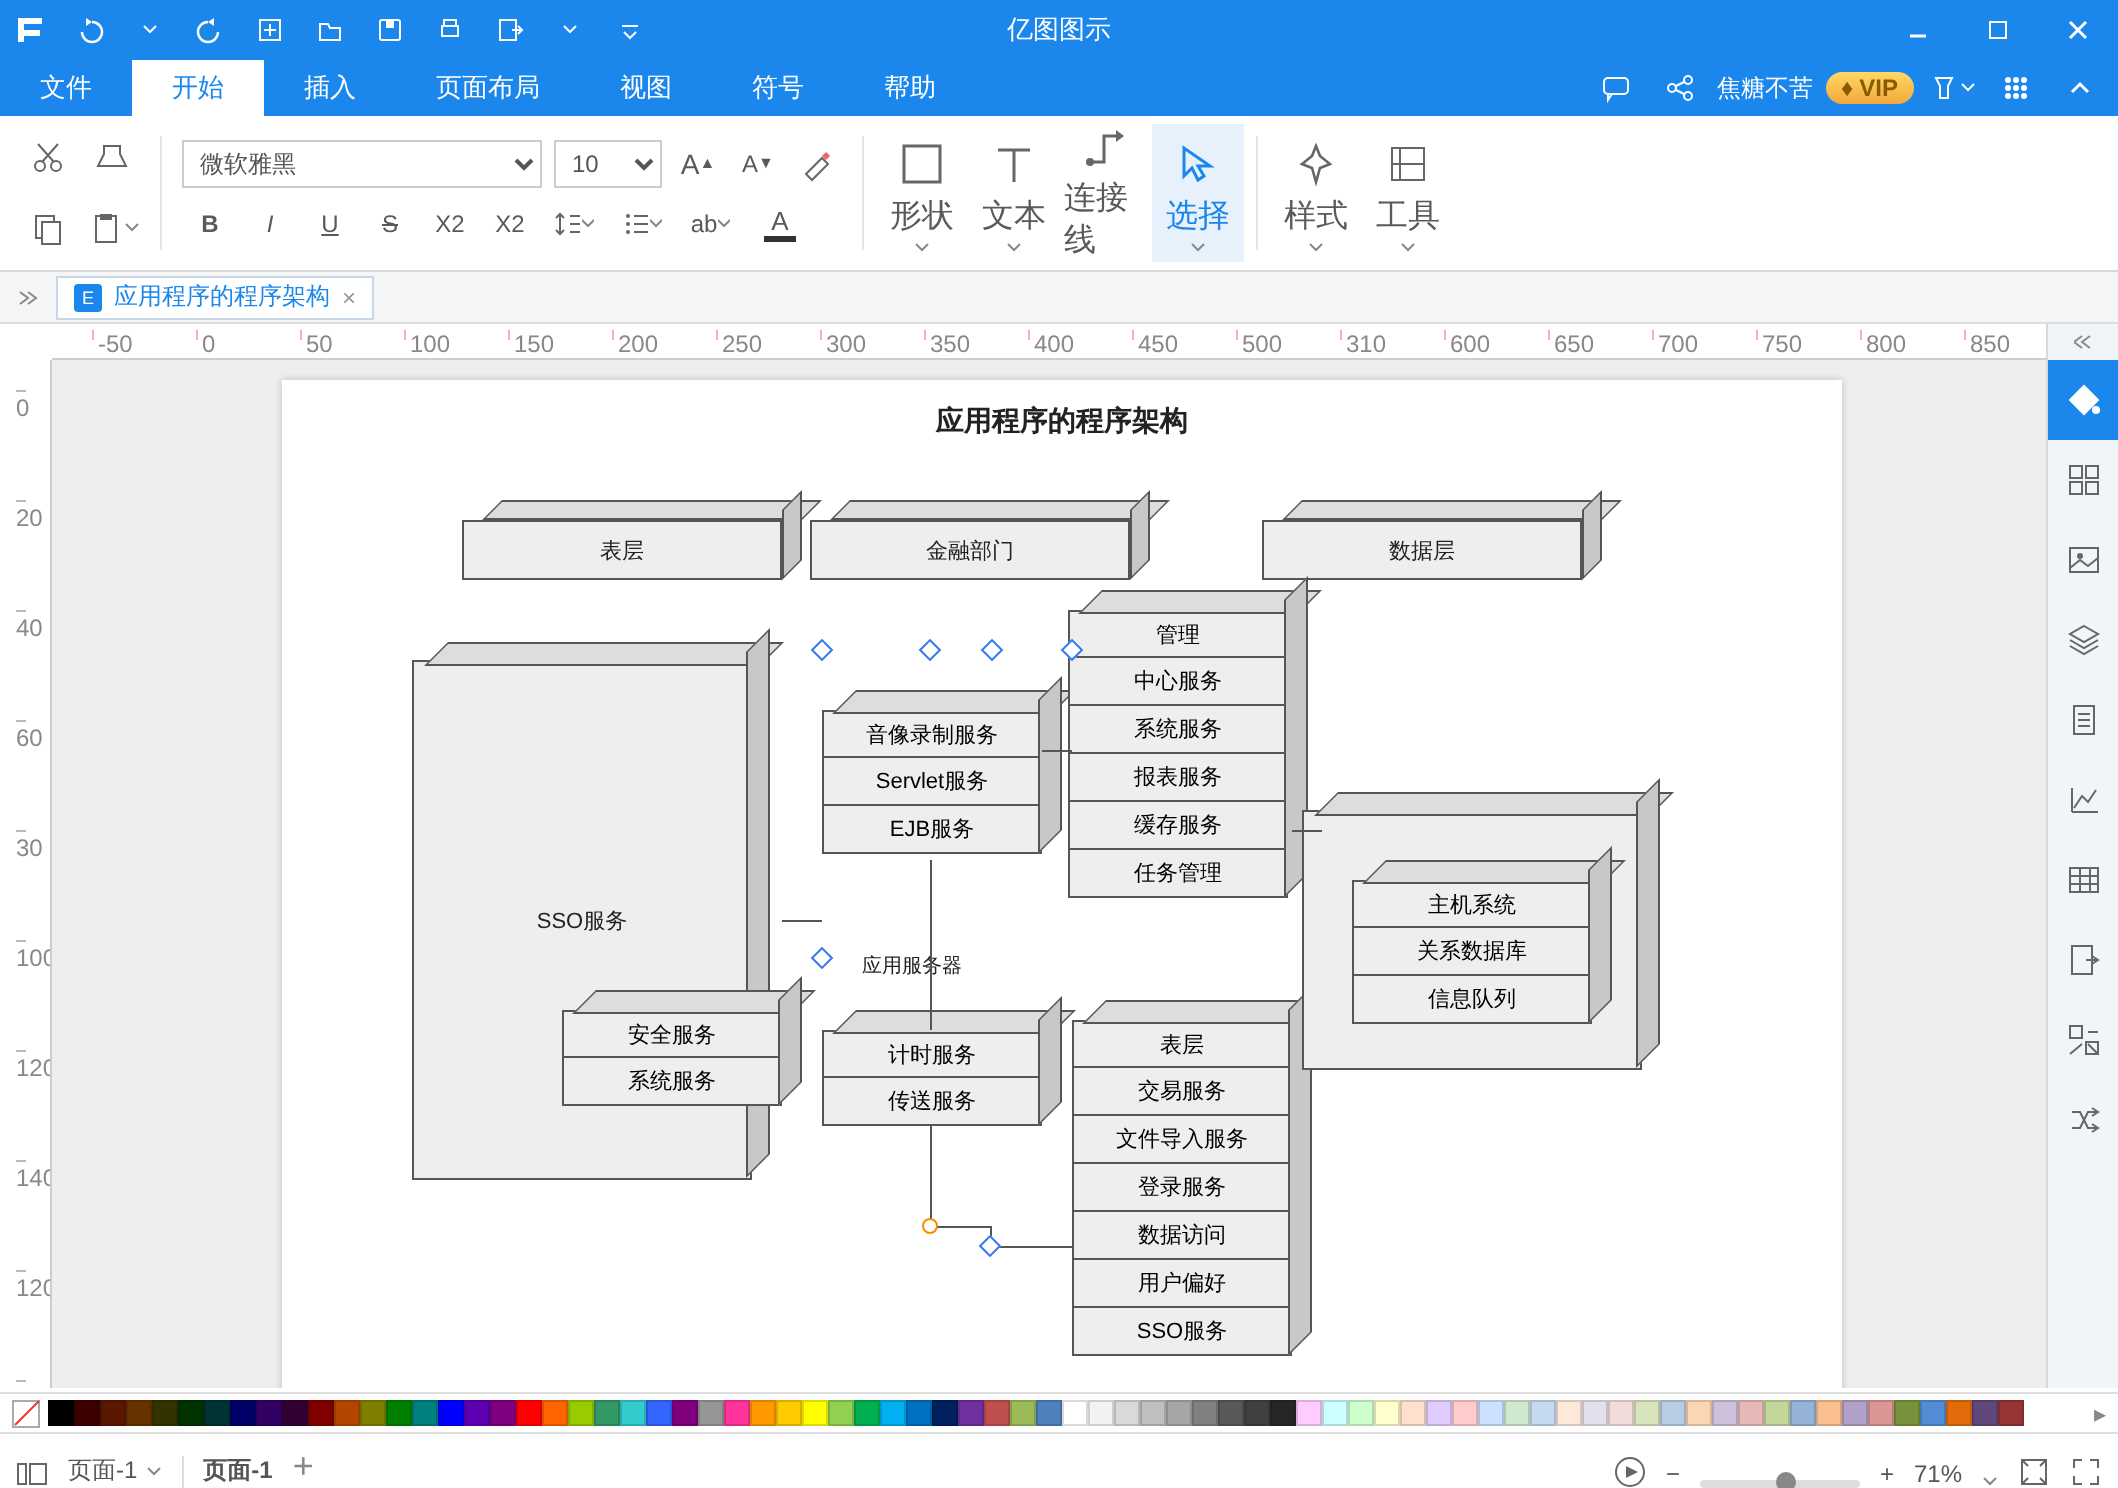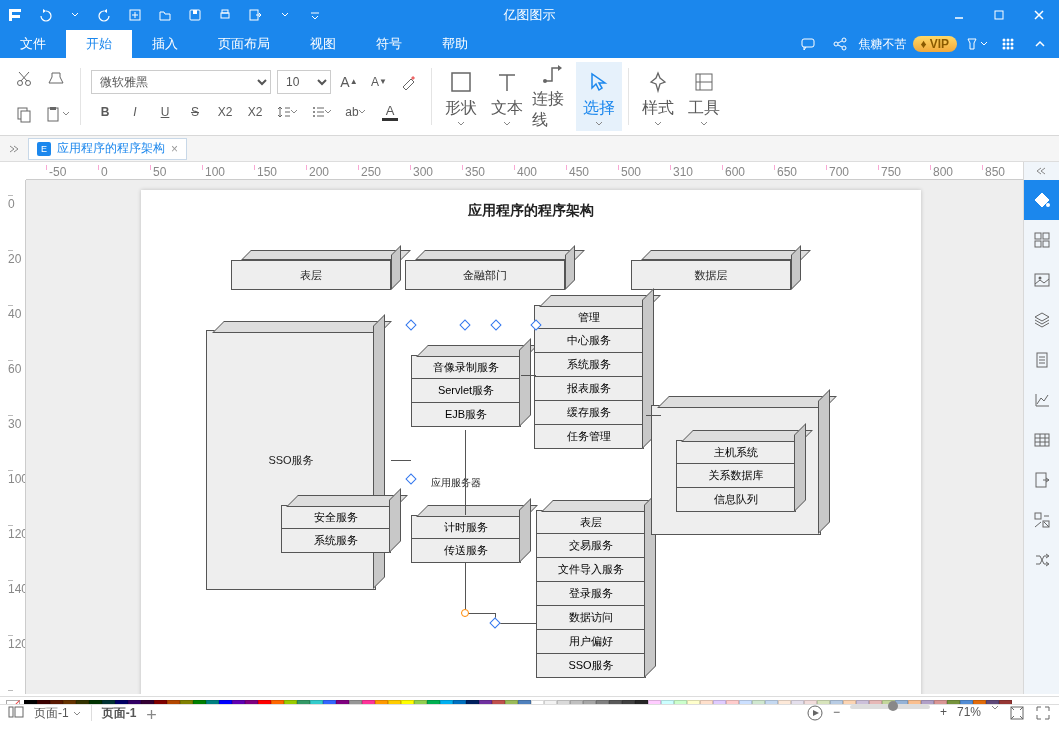--- a/index.html
+++ b/index.html
@@ -38,21 +38,21 @@
 .page{position:absolute;top:10px;left:115px;width:780px;height:660px;background:#fff;box-shadow:0 0 4px rgba(0,0,0,0.2)}
 .page .title{position:absolute;top:12px;left:0;right:0;text-align:center;font-size:14px;font-weight:bold;color:#222}
 .rpane{position:absolute;top:0;right:0;width:36px;bottom:0;background:#f0f5fa;border-left:1px solid #d8d8d8;display:flex;flex-direction:column;align-items:center;gap:0}
 .rpane .ritem{width:36px;height:40px;display:flex;align-items:center;justify-content:center;cursor:pointer;color:#5a5a5a}
 .rpane .ritem.active{background:#1b87ed;color:#fff}
 .rpane .collapse{height:18px;width:36px;display:flex;align-items:center;justify-content:center;color:#888;cursor:pointer}
 .palette{position:absolute;bottom:28px;left:0;right:0;height:20px;background:#fff;border-top:1px solid #ddd;display:flex;align-items:center;padding:0 6px;gap:0;overflow:hidden}
 .palette .sw{width:13px;height:13px;border:1px solid rgba(0,0,0,0.15);cursor:pointer;flex-shrink:0}
 .palette .nofill{width:14px;height:14px;border:1px solid #aaa;position:relative;margin-right:4px}
 .palette .nofill::after{content:"";position:absolute;left:-2px;top:5px;width:17px;height:1px;background:#e33;transform:rotate(-45deg)}
-.status{position:absolute;bottom:0;left:0;right:0;height:40px;background:#fff;border-top:1px solid #ddd;display:flex;align-items:flex-start;padding:0 8px;gap:10px;color:#555}
+.status{position:absolute;bottom:0;left:0;right:0;height:28px;background:#fff;border-top:1px solid #ddd;display:flex;align-items:flex-end;padding:0 8px;gap:10px;color:#555}
 .status .pgbtn{display:flex;align-items:center;gap:4px;cursor:pointer}
 .status .spacer{flex:1}
 .status .slider{width:80px;height:4px;background:#ddd;position:relative;border-radius:2px}
 .status .slider .thumb{position:absolute;top:-4px;left:38px;width:10px;height:10px;border-radius:50%;background:#888}
 
 .box3d{position:absolute}
 .box3d .top{position:absolute;left:10px;top:0;right:0;height:10px;background:#ddd;border:1px solid #555;transform:skewX(-45deg);transform-origin:bottom}
 .box3d .side{position:absolute;right:0;top:5px;width:10px;bottom:0;background:#c8c8c8;border:1px solid #555;transform:skewY(-45deg);transform-origin:left}
 .box3d .face{position:absolute;left:0;top:10px;right:10px;bottom:0;background:#eee;border:1px solid #555;display:flex;align-items:center;justify-content:center;font-size:11px;color:#222}
 .flatbox{position:absolute;border:1px solid #555;background:#eee;display:flex;align-items:center;justify-content:center;font-size:11px;color:#222}

